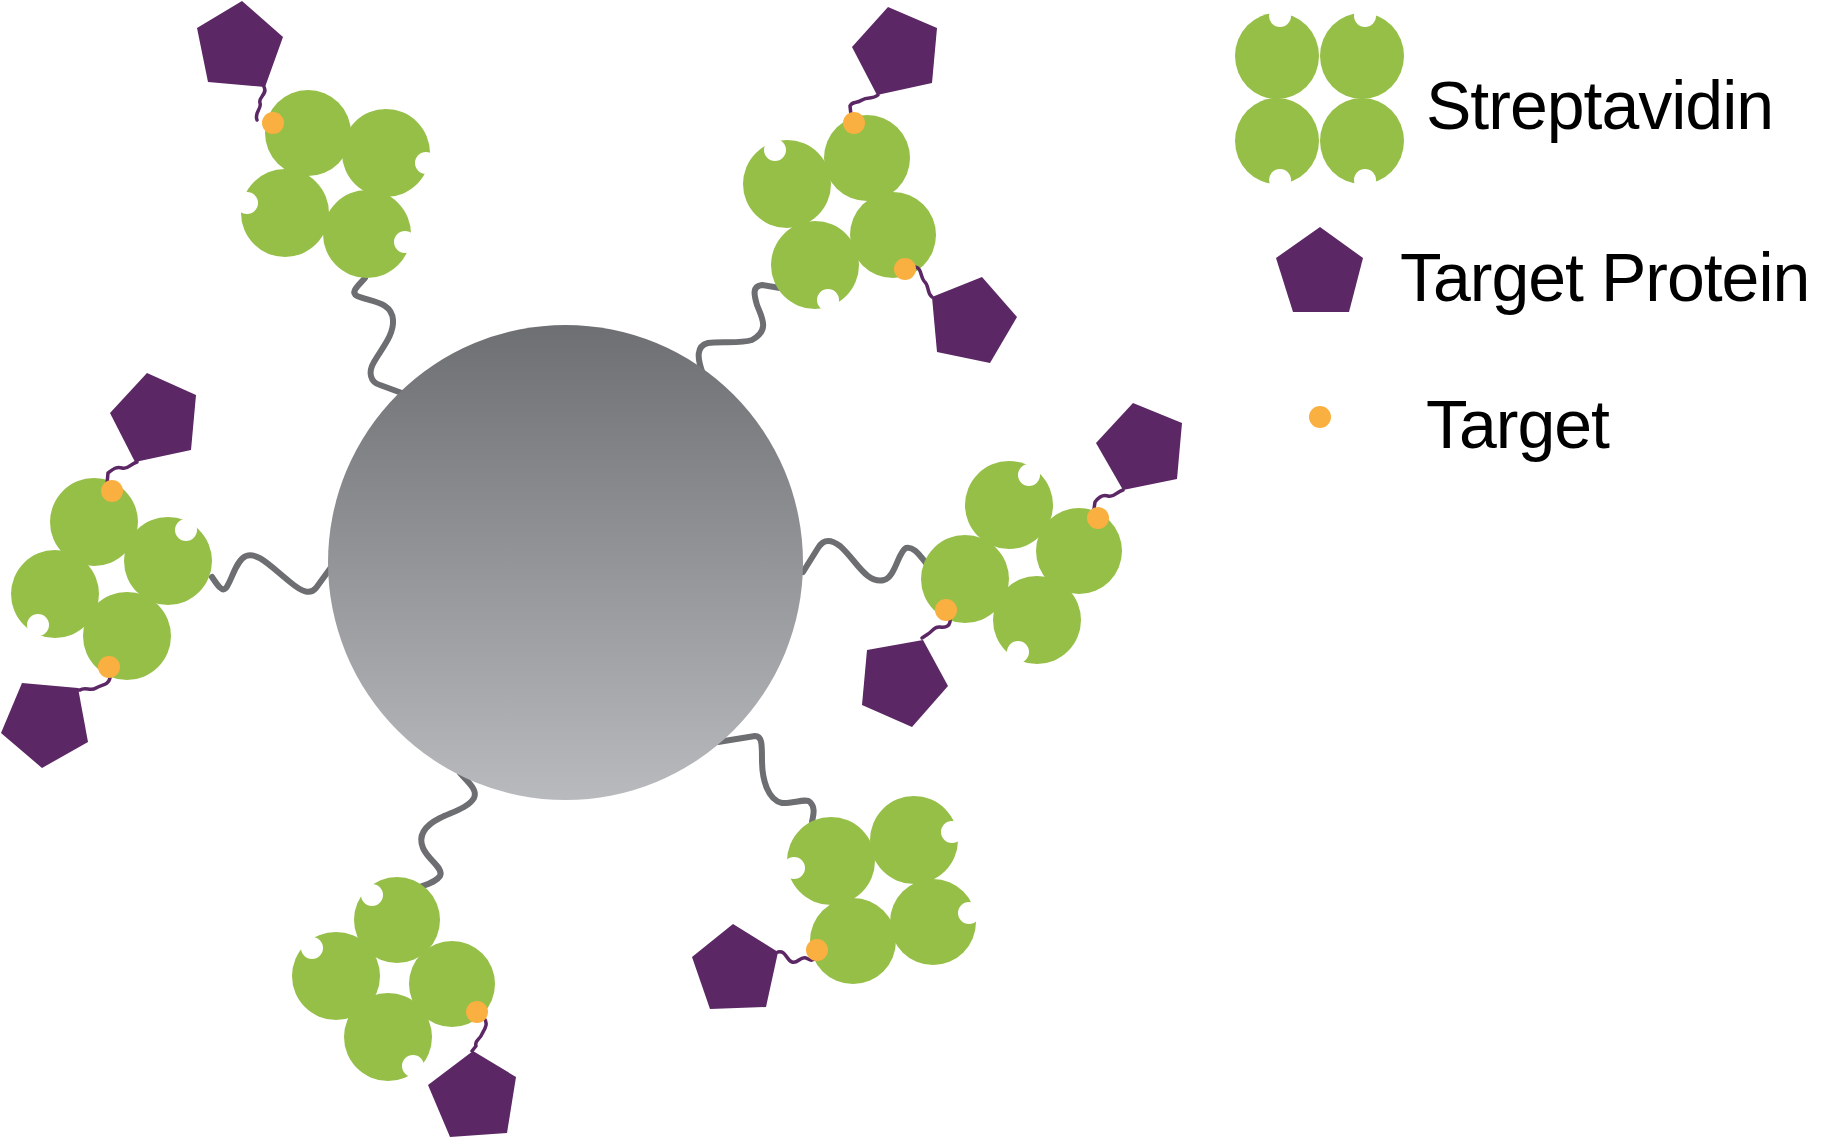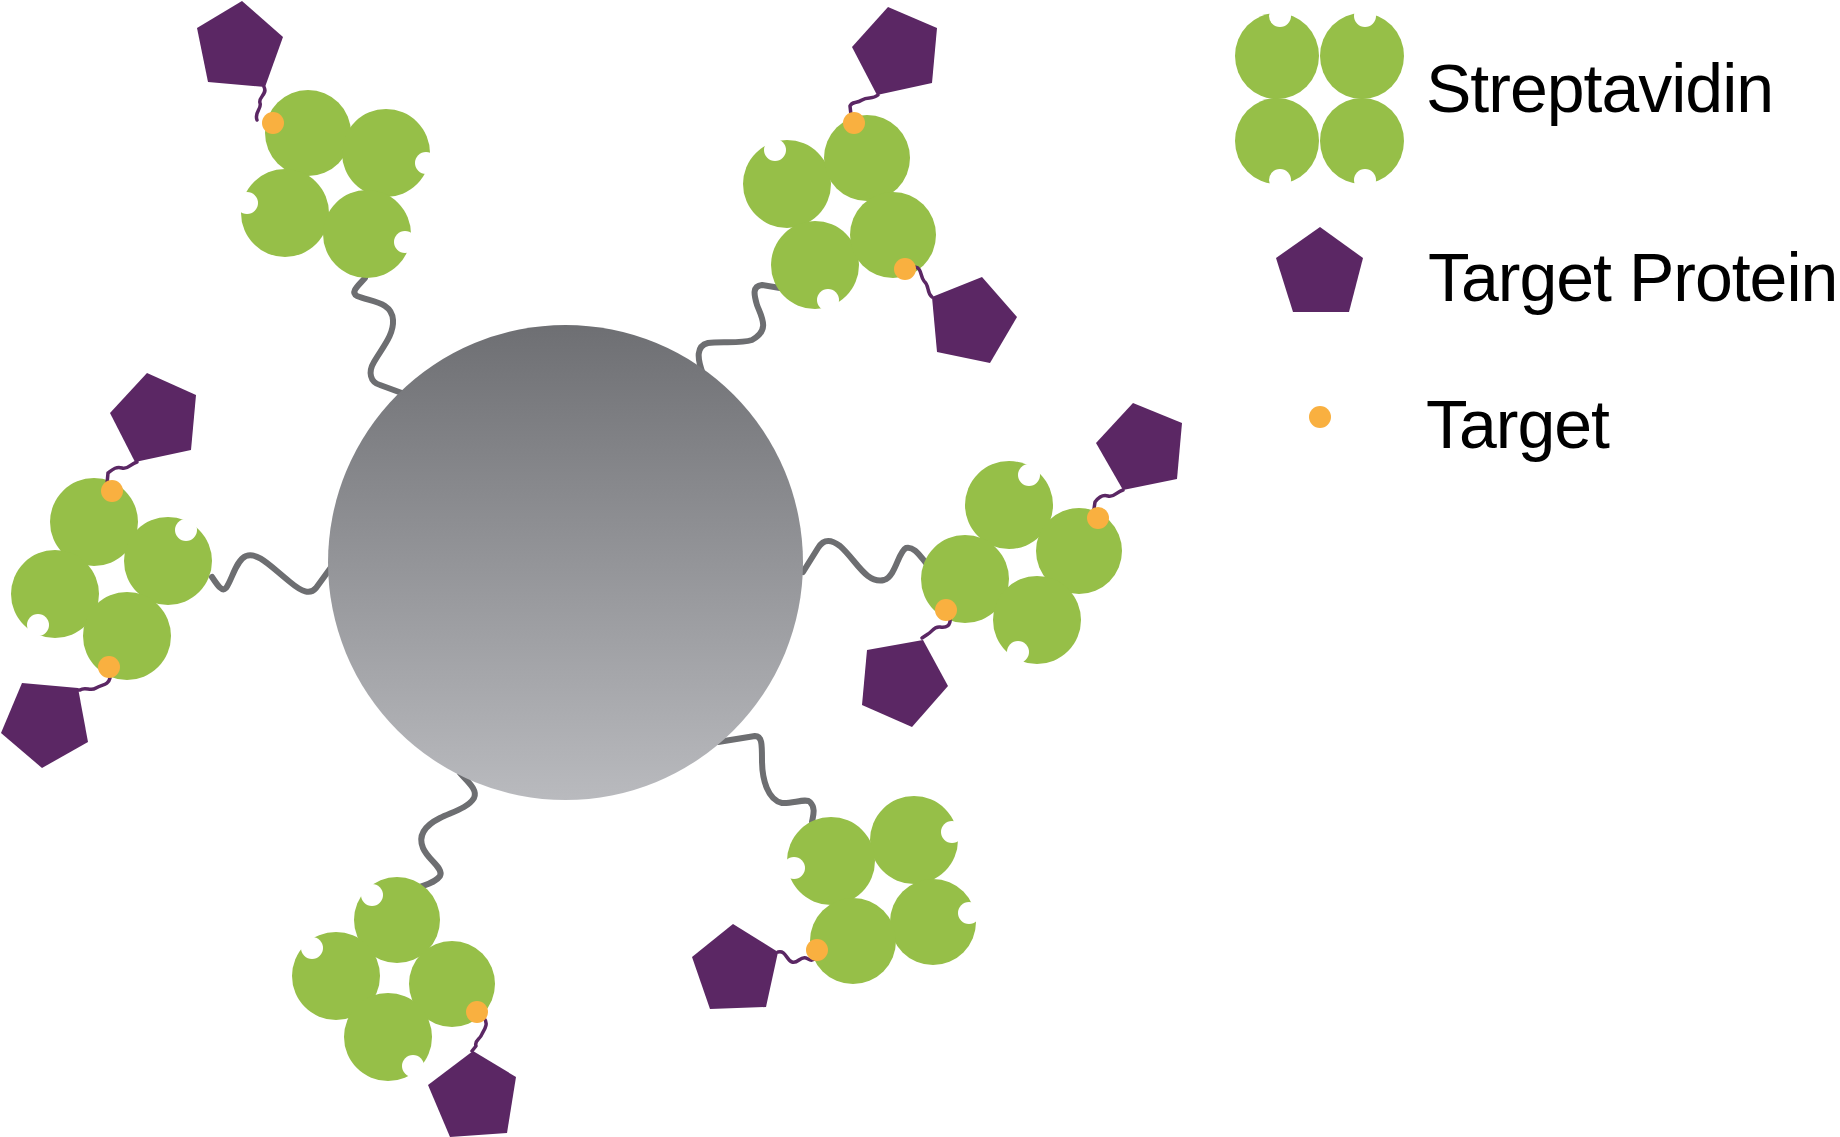--- a/index.html
+++ b/index.html
@@ -136,15 +136,15 @@
       <circle class="notch" cx="1280" cy="16" r="11"></circle>
       <circle class="notch" cx="1365" cy="16" r="11"></circle>
       <circle class="notch" cx="1280" cy="180" r="11"></circle>
       <circle class="notch" cx="1365" cy="180" r="11"></circle>
     </g>
     <polygon class="protein" points="1320,227 1363,258 1349,312 1293,312 1276,258"></polygon>
     <circle class="biotin" cx="1320" cy="417" r="11"></circle>
   </g>
 </svg>
 
-<div class="legend-label" style="left:1426px; top:54px;">Streptavidin</div>
-<div class="legend-label" style="left:1400px; top:243px;margin-left:28px;">Target Protein</div>
+<div class="legend-label" style="left:1426px; top:71px;">Streptavidin</div>
+<div class="legend-label" style="left:1400px; top:243px;">Target Protein</div>
 <div class="legend-label" style="left:1426px; top:390px;">Target</div>
 
 </body></html>

